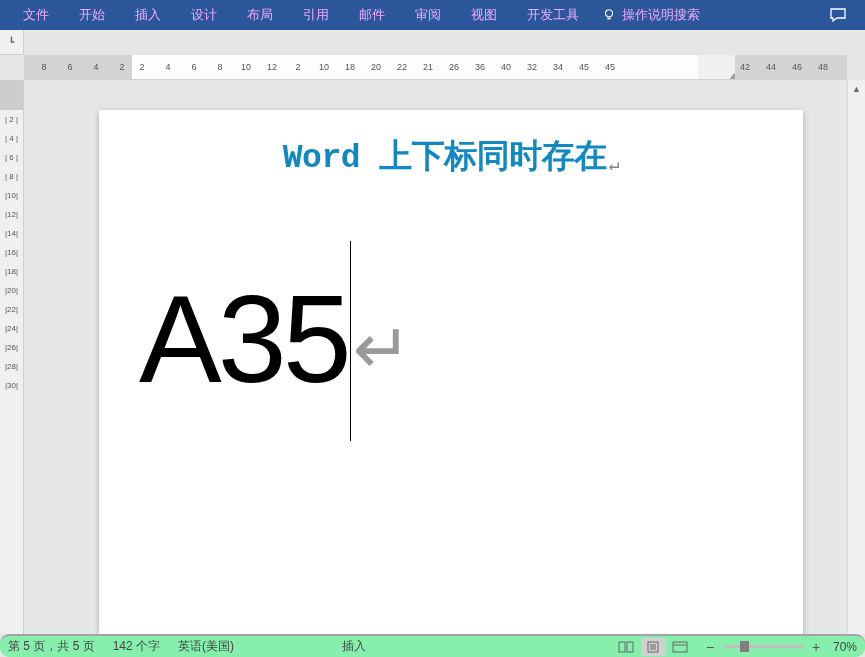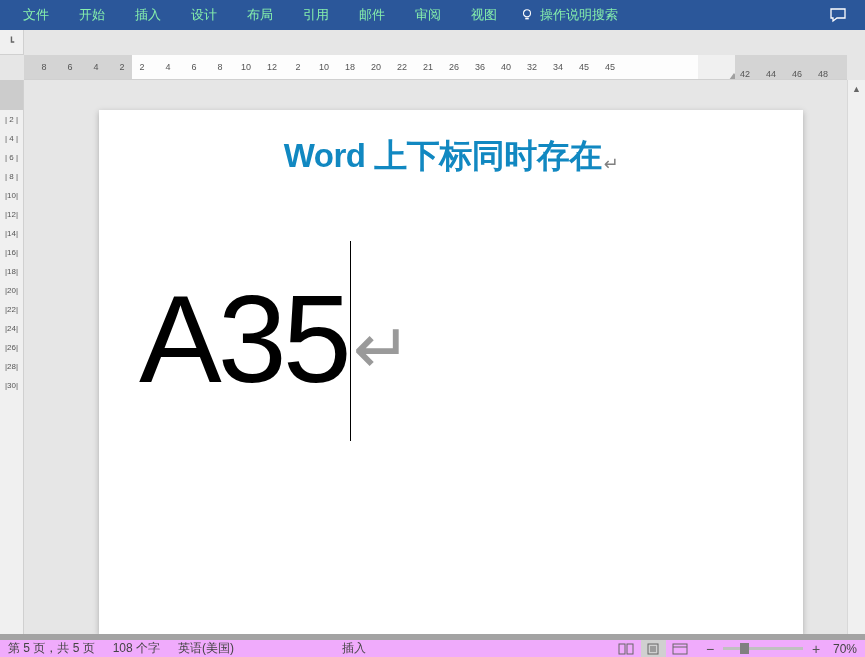--- a/index.html
+++ b/index.html
@@ -15,21 +15,21 @@
       overflow: hidden;
       position: relative;
     }
     
     .menu-bar {
       height: 30px;
       background: #2B579A;
       display: flex;
       align-items: center;
       padding: 0 8px;
-      color: #86efac;
+      color: #f0abfc;
       font-size: 13px;
     }
     .menu-item {
       padding: 0 15px;
       height: 100%;
       display: flex;
       align-items: center;
       cursor: pointer;
     }
     .help-search {
@@ -135,21 +135,21 @@
       display: flex;
       align-items: center;
       padding-left: 4px;
       gap: 14px;
       position: relative;
     }
     .h-ruler-margin-right {
       width: 112px;
       background: #d4d4d4;
       display: flex;
-      align-items: flex-end;
+      align-items: center;
       padding-left: 4px;
       gap: 14px;
       margin-left: 37px;
     }
     .h-ruler span {
       font-size: 9px;
       color: #555;
       width: 12px;
       text-align: center;
     }
@@ -202,21 +202,21 @@
       bottom: 0;
       background: white;
       box-shadow: 0 2px 6px rgba(0,0,0,0.25);
       padding: 24px 40px;
     }
     .title-text {
       font-size: 33px;
       font-weight: 900;
       color: #1188C1;
       text-align: center;
-      font-family: Liberation Sans, sans-serif;
+      font-family: Liberation Mono, monospace;
       letter-spacing: -0.5px;
       position: relative;
     }
     .title-return {
       font-size: 18px;
       color: #808080;
       vertical-align: baseline;
       font-weight: normal;
       margin-left: 2px;
       position: relative;
@@ -268,28 +268,29 @@
       color: #666;
       font-size: 9px;
     }
     
     .status-bar {
       position: absolute;
       bottom: 0;
       left: 0;
       right: 0;
       height: 23px;
-      background: #f0abfc;
-      border-top: 6px solid #a3a3a3;
+      background: #86efac;
+      border-top: 2px solid #a3a3a3;
       display: flex;
       align-items: center;
       font-size: 12px;
       color: #444;
       padding: 0 8px;
       gap: 18px;
+      border-radius: 9px;
     }
     .status-item {
       cursor: pointer;
       white-space: nowrap;
     }
     .status-right {
       margin-left: auto;
       display: flex;
       align-items: center;
       gap: 10px;
@@ -343,20 +344,21 @@
 <div class="menu-bar">
   <div class="menu-item">文件</div>
   <div class="menu-item">开始</div>
   <div class="menu-item">插入</div>
   <div class="menu-item">设计</div>
   <div class="menu-item">布局</div>
   <div class="menu-item">引用</div>
   <div class="menu-item">邮件</div>
   <div class="menu-item">审阅</div>
   <div class="menu-item">视图</div>
+  <div class="menu-item">开发工具</div>
   <div class="help-search">
     <svg class="lightbulb" viewBox="0 0 16 16">
         <circle cx="8" cy="6" r="4" fill="none" stroke="white" stroke-width="1.2"></circle>
         <path d="M6 11h4v2H6z" fill="white"></path>
       </svg>
     <span>操作说明搜索</span>
   </div>
   <div class="comment-icon-wrap">
     <svg width="18" height="16" viewBox="0 0 18 16">
         <path d="M2 2h14v9H8l-4 3v-3H2z" fill="none" stroke="white" stroke-width="1.3"></path>
@@ -444,21 +446,21 @@
   </div>
 
   <div class="v-scrollbar">
     <div class="scroll-up-arrow">▲</div>
   </div>
 
 </div>
 
 <div class="status-bar">
   <div class="status-item">第 5 页，共 5 页</div>
-  <div class="status-item">108 个字</div>
+  <div class="status-item">142 个字</div>
   <div class="status-item">英语(美国)</div>
   <div class="status-item" style="margin-left:90px">插入</div>
   <div class="status-right">
     <div class="view-buttons">
       <div class="view-btn">
         <svg width="16" height="12" viewBox="0 0 16 12">
             <rect x="1" y="1" width="6" height="10" fill="none" stroke="#666"></rect>
             <rect x="9" y="1" width="6" height="10" fill="none" stroke="#666"></rect>
           </svg>
       </div>

